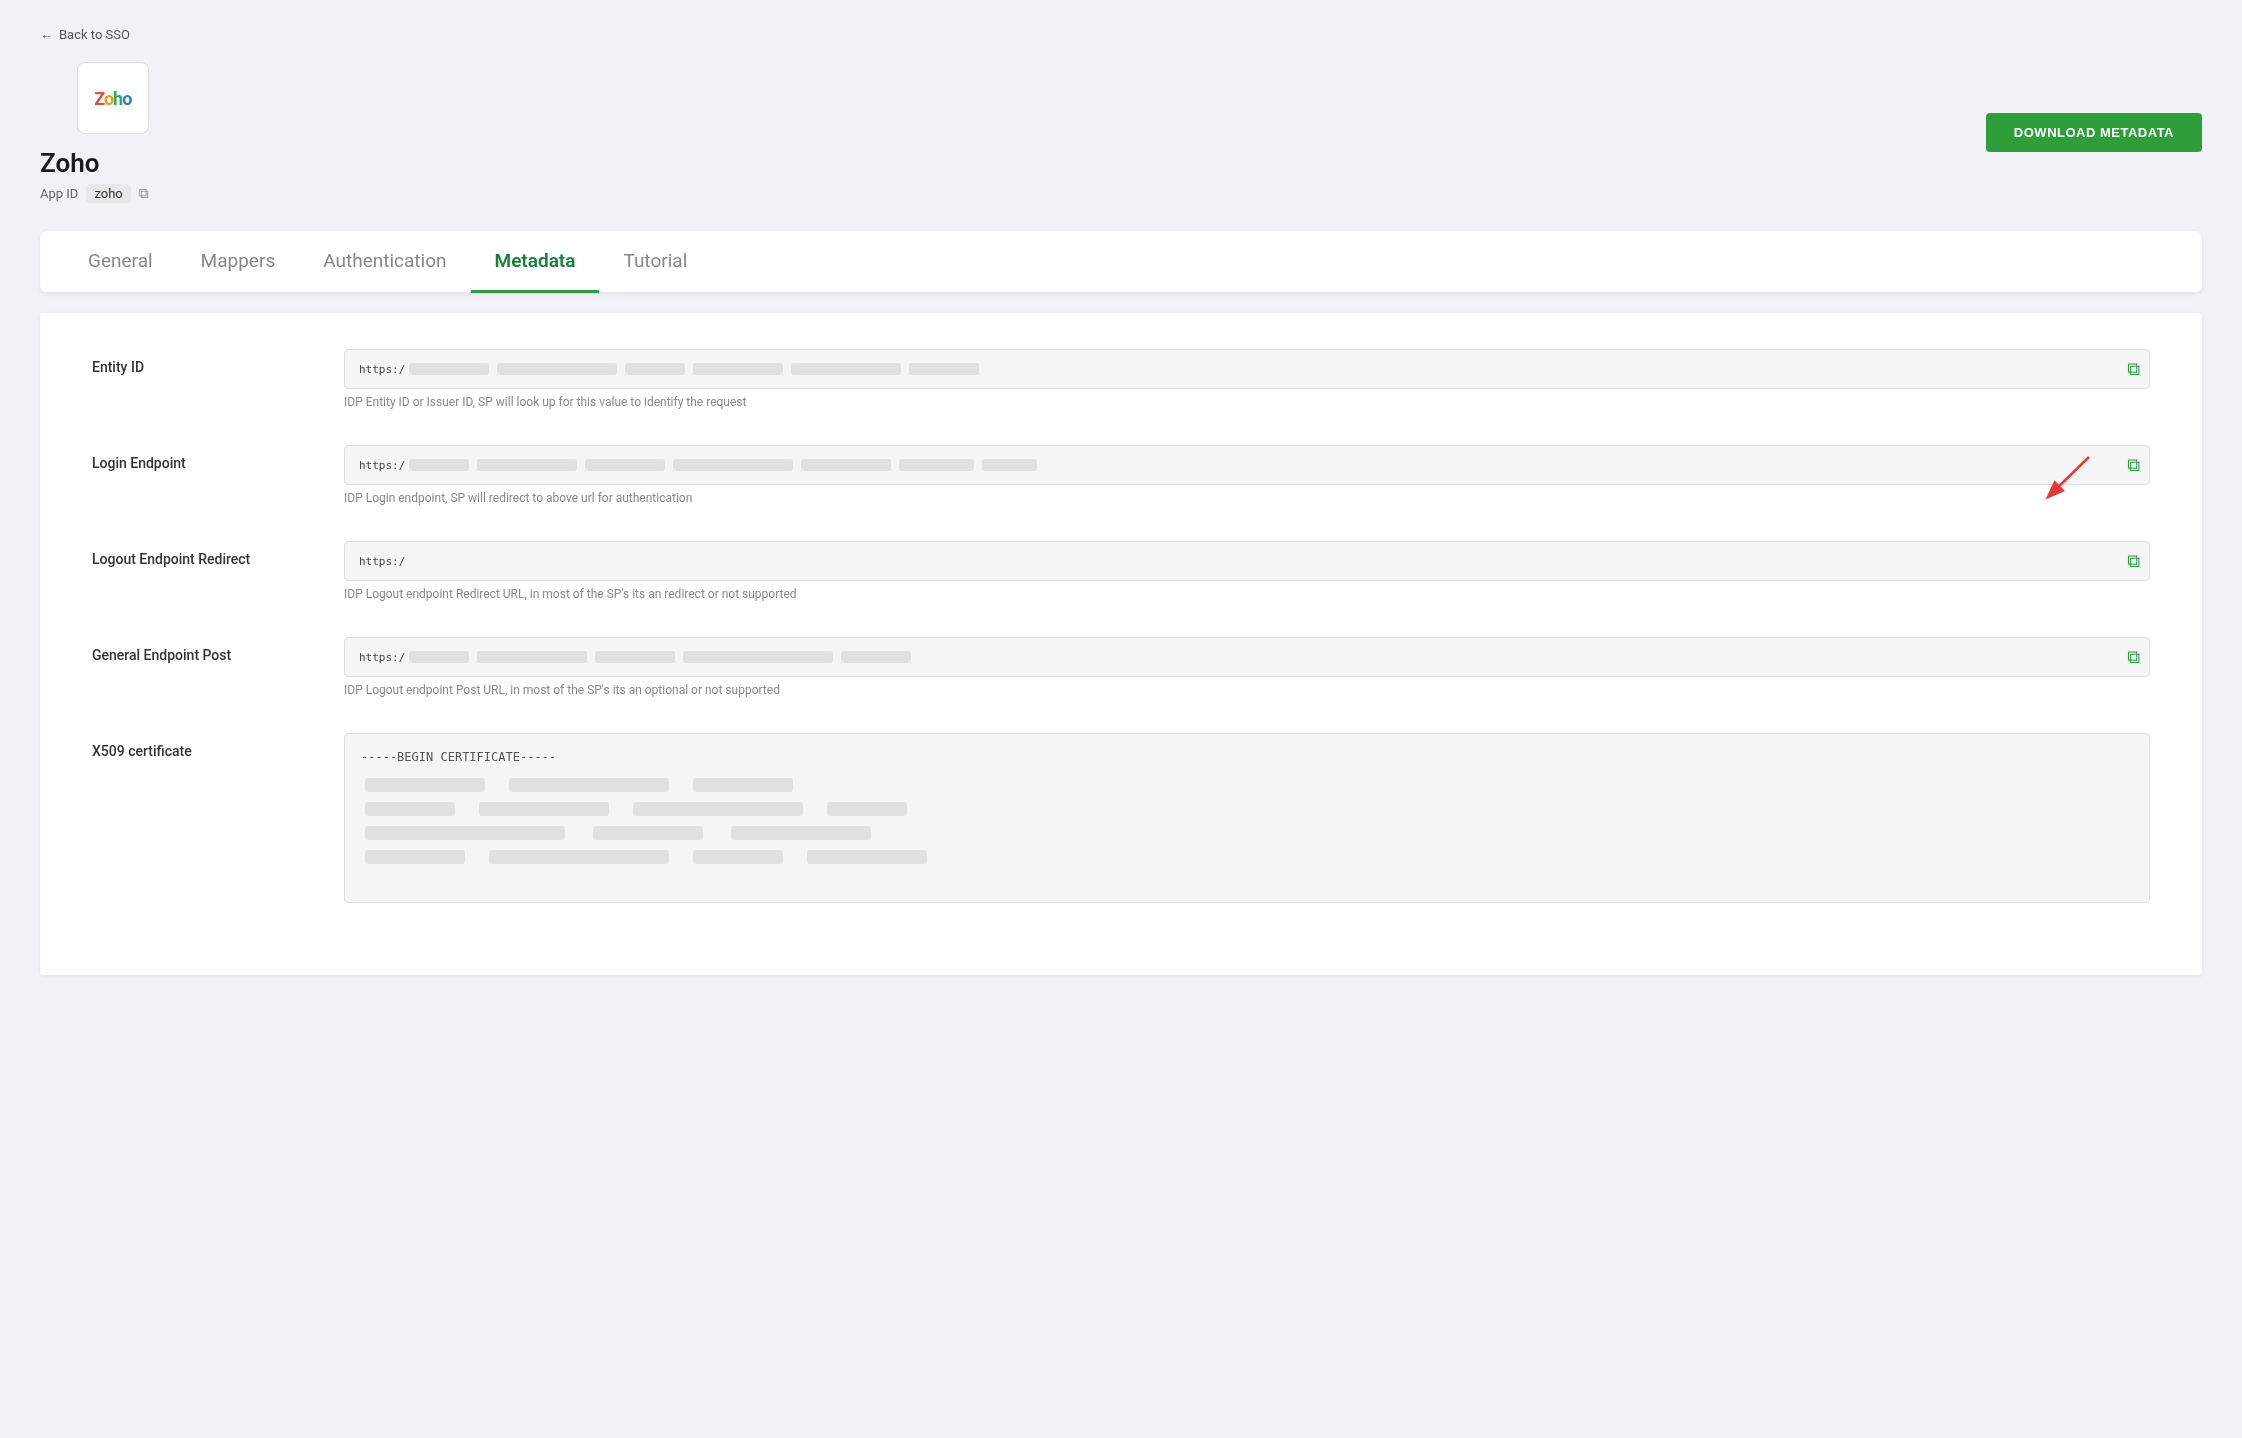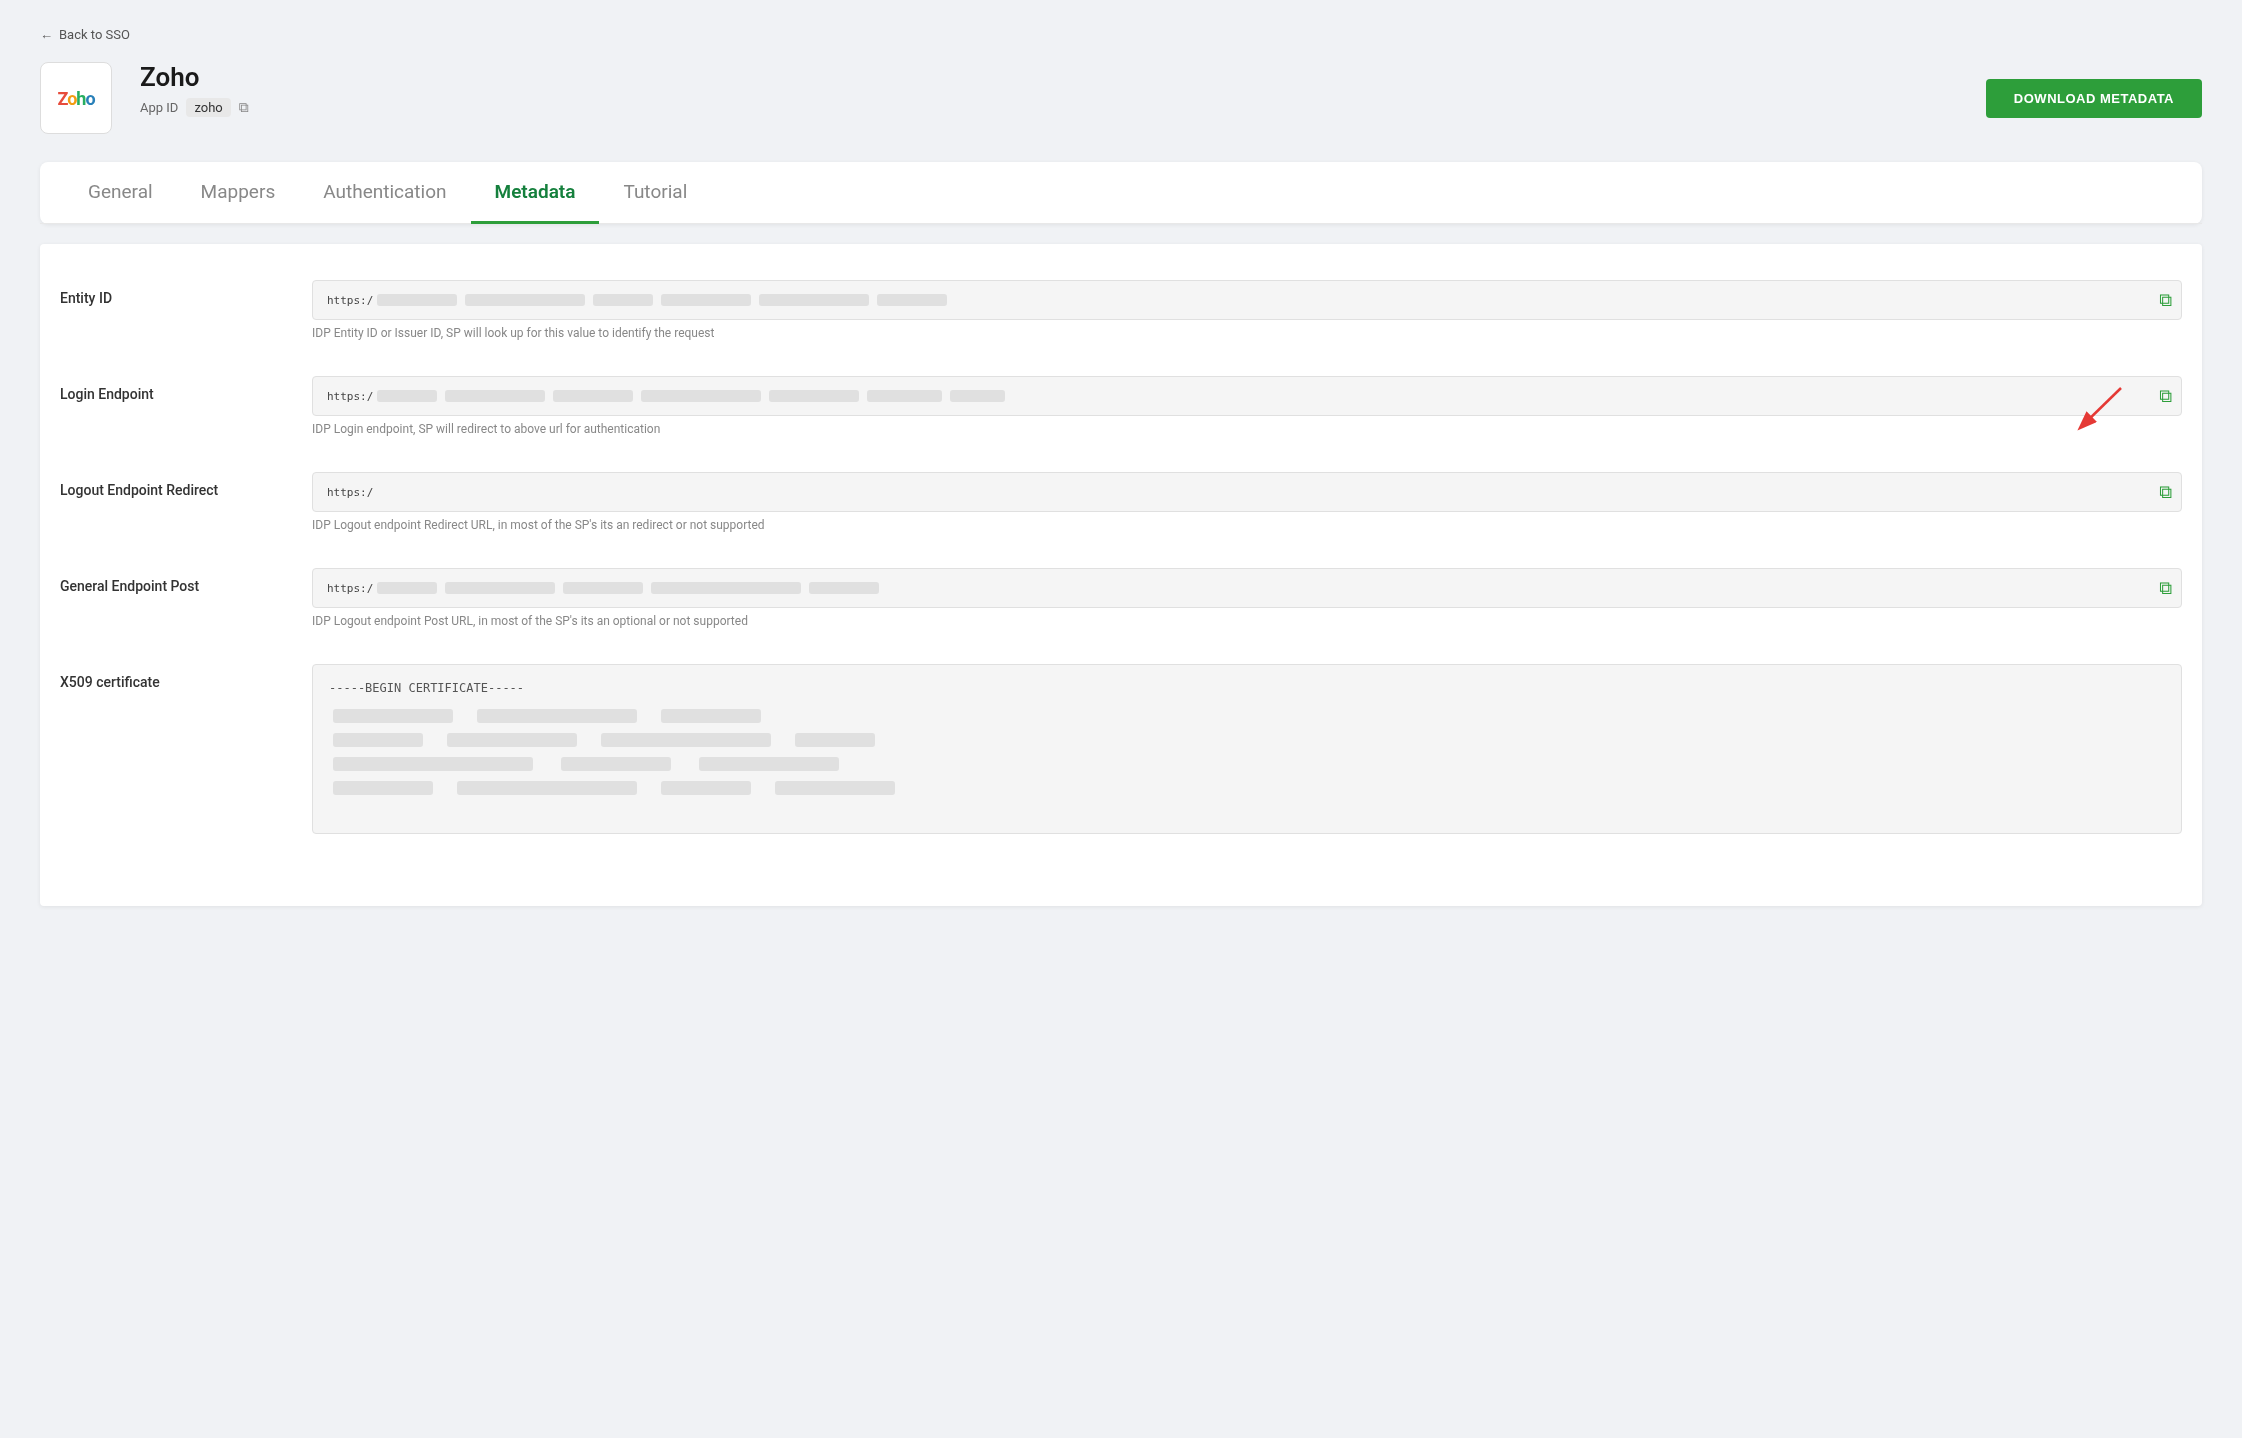--- a/index.html
+++ b/index.html
@@ -23,22 +23,23 @@
     }
 
     .app-header {
       display: flex;
       align-items: center;
       justify-content: space-between;
       margin-bottom: 28px;
     }
     .app-header-left {
       display: flex;
-      align-items: flex-start;
-      gap: 28px;
+      align-items: flex-end;
+      gap: 14px;
+      flex-direction: column;
     }
     .app-logo {
       width: 72px;
       height: 72px;
       border: 1px solid #ddd;
       border-radius: 8px;
       background: #fff;
       display: flex;
       align-items: center;
       justify-content: center;
@@ -116,21 +117,21 @@
     .tab-item.active {
       color: #15803d;
       font-weight: 600;
       border-bottom: 3px solid #2d9e3a;
     }
 
     .content-card {
       background: #fff;
       border-radius: 4px;
       box-shadow: 0 1px 4px rgba(0,0,0,0.07);
-      padding: 36px 20px;
+      padding: 36px 52px;
     }
 
     .field-row {
       display: flex;
       align-items: flex-start;
       margin-bottom: 36px;
       gap: 32px;
     }
     .field-label {
       width: 220px;

